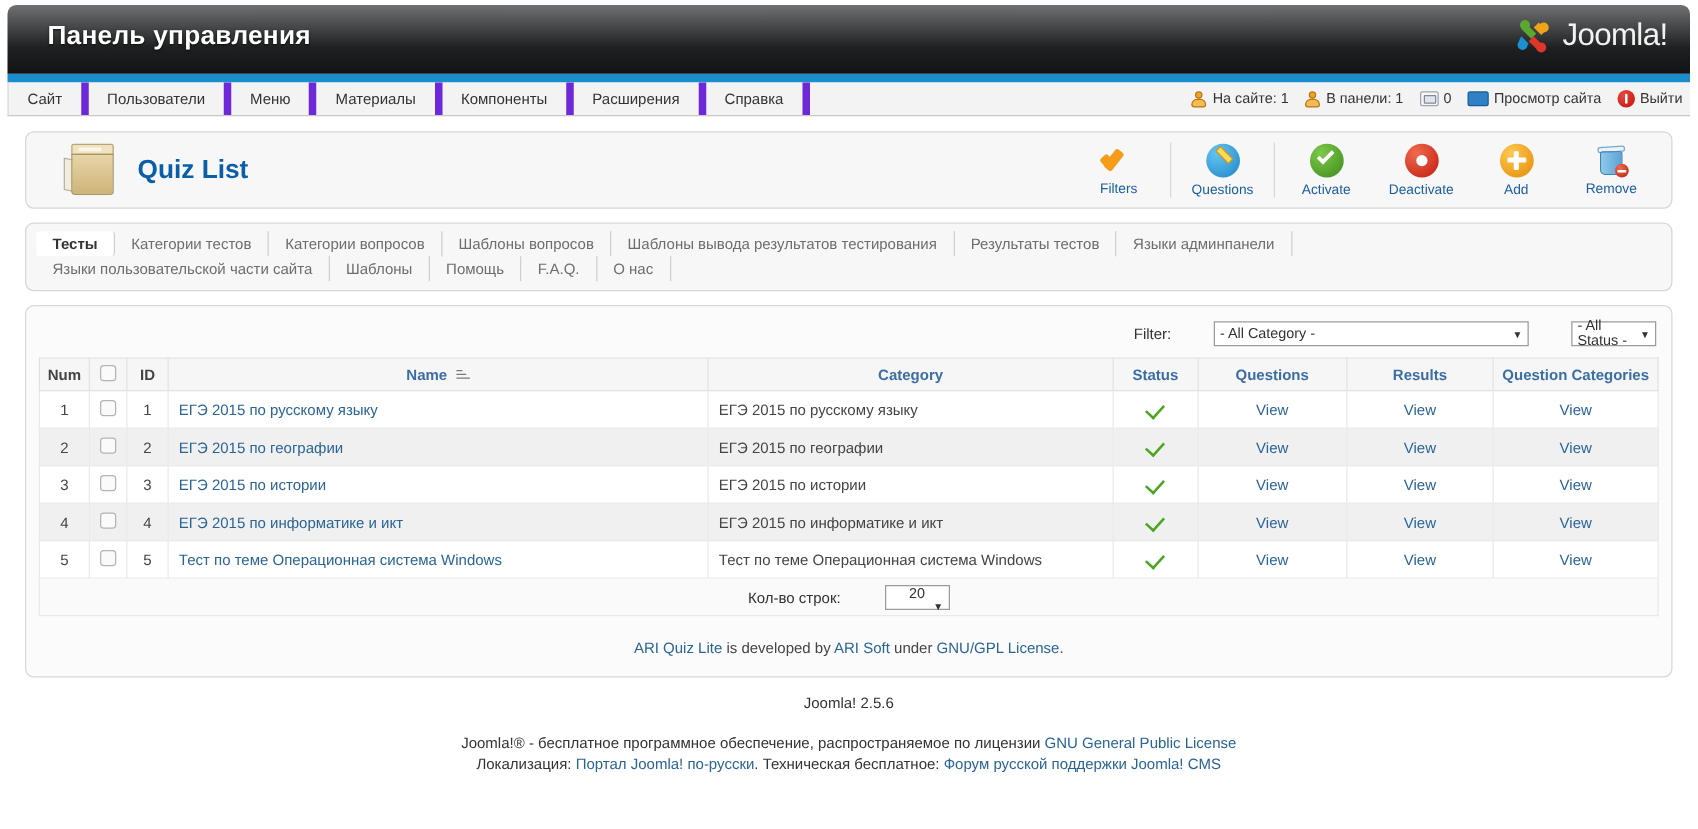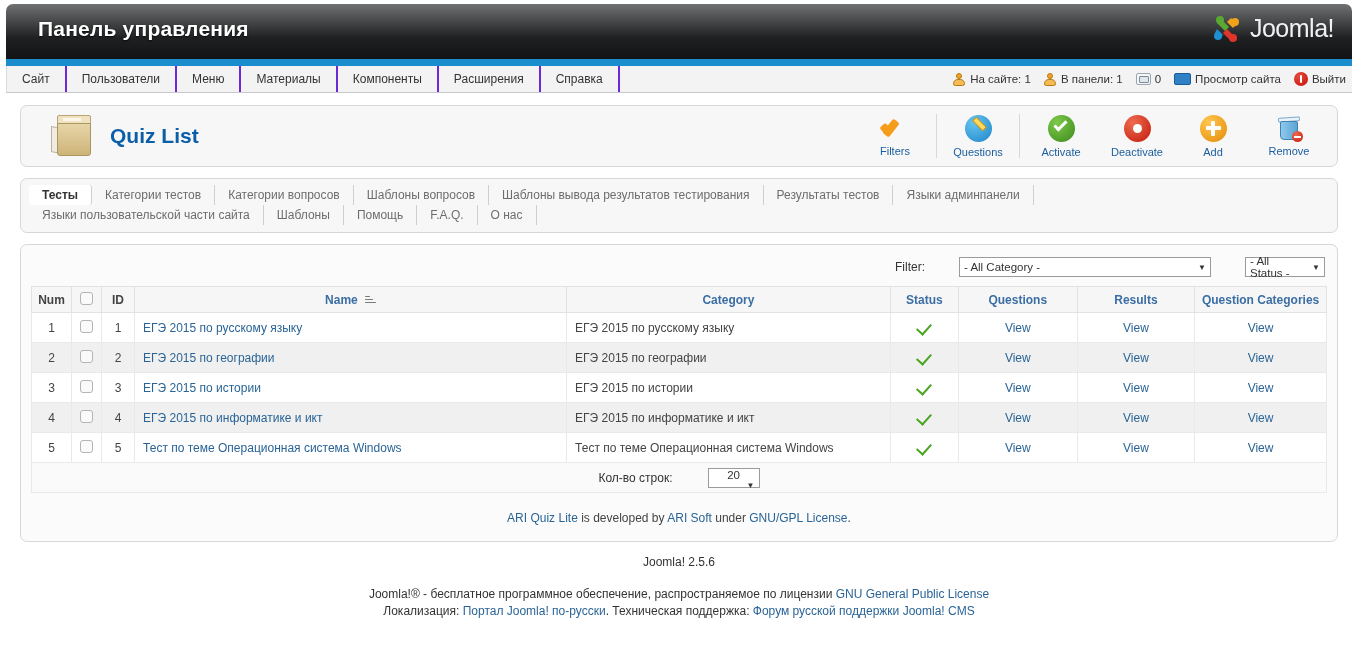--- a/index.html
+++ b/index.html
@@ -55,21 +55,21 @@
     background: #f3f3f3;
     border-bottom: 1px solid #c9c9c9;
     display: flex;
     align-items: stretch;
   }
   .menu-item {
     display: flex; align-items: center;
     padding: 0 15px;
     font-size: 12px;
     color: #333;
-    border-right: 2px solid #6d28d9;
+    border-right: 6px solid #6d28d9;
     cursor: pointer;
     white-space: nowrap;
   }
   .menu-item:first-child { border-left: 1px solid #dcdcdc; }
 
   .status-area {
     position: absolute;
     right: 6px; top: 0; bottom: 0;
     display: flex; align-items: center; gap: 13px;
     font-size: 11.5px;
@@ -174,21 +174,21 @@
     font-size: 11.5px;
     color: #333;
     display: flex; align-items: center;
     padding: 0 4px;
     cursor: pointer;
     position: relative;
     margin-left: 28px;
   }
   .sel .arrow { margin-left: auto; font-size: 8px; color: #333; padding-left: 8px; }
   .sel-cat { width: 252px; }
-  .sel-status { width: 80px; }
+  .sel-status { width: 68px; }
 
   
   table.grid { width: 100%; border-collapse: collapse; background: #fff; }
   table.grid th {
     background: #f6f6f6;
     border: 1px solid #e2e2e2;
     height: 26px;
     font-size: 12px;
     font-weight: bold;
     color: #3b6ea5;
@@ -469,16 +469,16 @@
   </div>
 </div>
 
 <div class="footer">
   <div class="ver">Joomla! 2.5.6</div>
   <div class="lic">
     <div>
       <span>Joomla!® - бесплатное программное обеспечение, распространяемое по лицензии </span><a class="lnk">GNU General Public License</a>
     </div>
     <div>
-      <span>Локализация: </span><a class="lnk">Портал Joomla! по-русски</a><span>. Техническая поддержка: </span><a class="lnk">Форум русской поддержки Joomla! CMS</a>
+      <span>Локализация: </span><a class="lnk">Портал Joomla! по-русски</a><span>. Техническая бесплатное: </span><a class="lnk">Форум русской поддержки Joomla! CMS</a>
     </div>
   </div>
 </div>
 
 </body></html>

